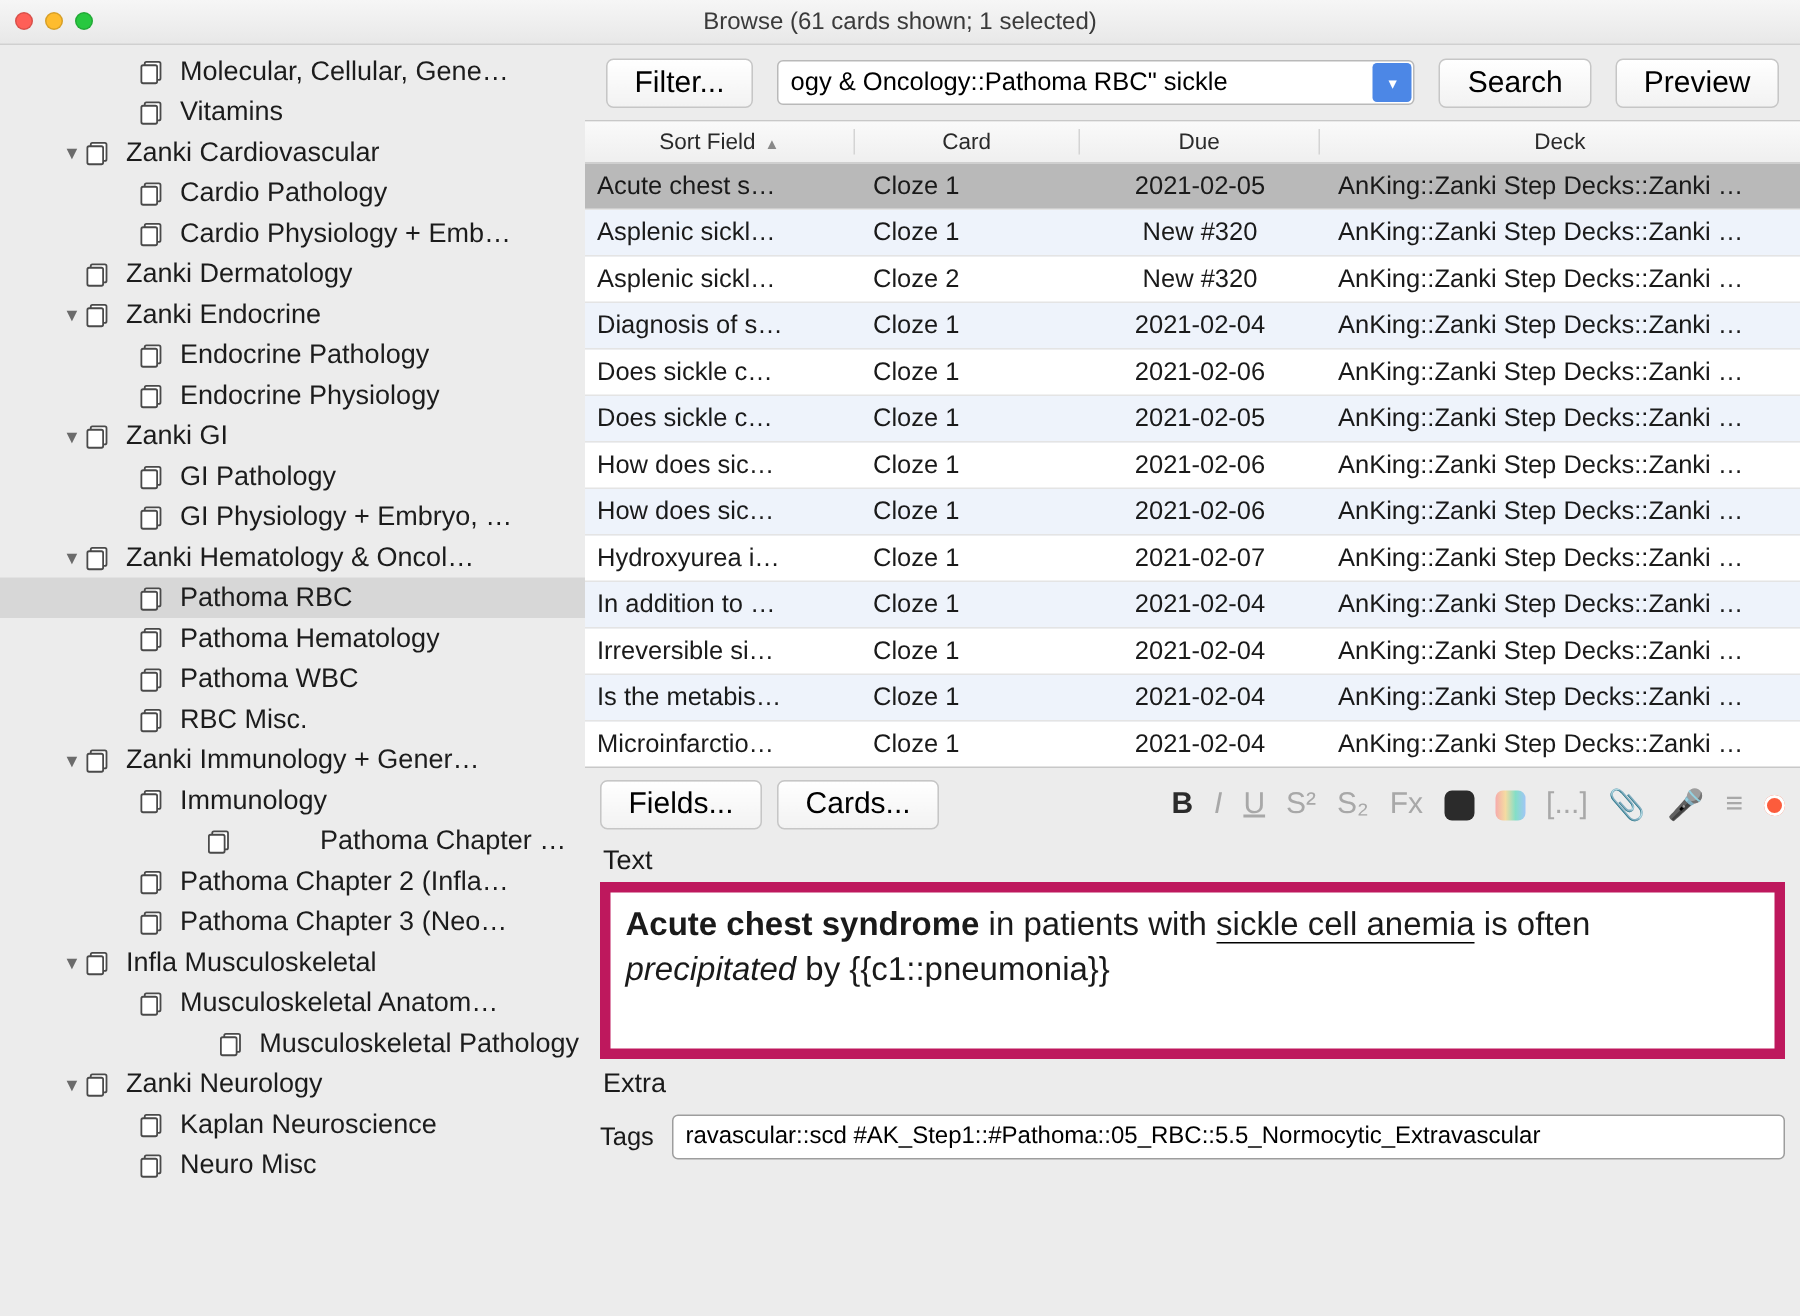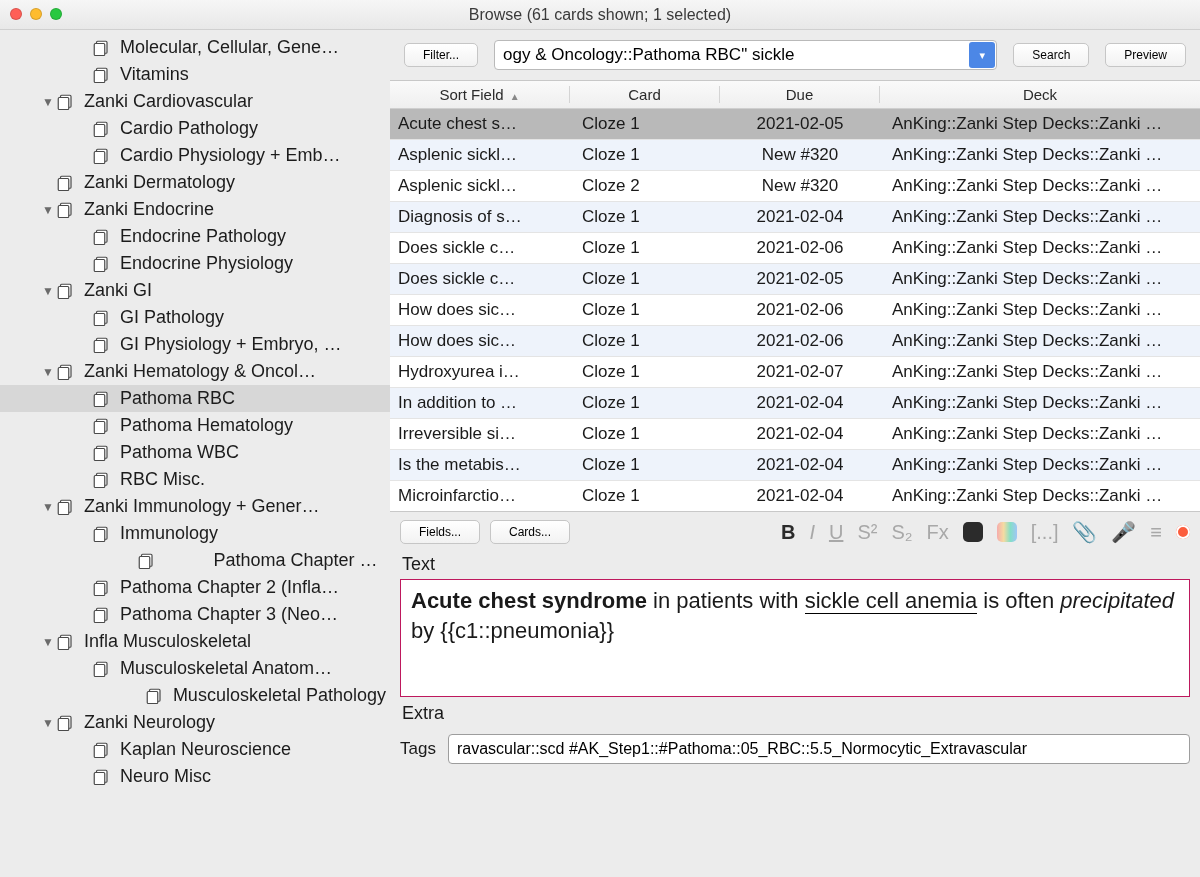--- a/index.html
+++ b/index.html
@@ -87,21 +87,21 @@
   .toolbar {
     height: 50px;
     display: flex;
     align-items: center;
     gap: 16px;
     padding: 0 14px;
     background: #ececec;
   }
   button.mac {
     font: inherit;
-    font-size: 12px;
+    font-size: 20px;
     padding: 4px 18px;
     border-radius: 5px;
     border: 1px solid #c6c6c6;
     background: linear-gradient(#ffffff, #f2f2f2);
     cursor: pointer;
   }
   .search-wrap {
     position: relative;
     flex: 1;
     display: flex;
@@ -218,21 +218,21 @@
     display: flex;
     flex-direction: column;
     min-height: 0;
   }
   .field-label {
     font-size: 18px;
     margin: 6px 2px 4px 2px;
   }
   .field-box {
     background: #fff;
-    border: 1px solid #be185d;
+    border: 7px solid #be185d;
     padding: 6px 10px;
     font-size: 22px;
     line-height: 1.35;
     min-height: 118px;
   }
   .field-box .bold { font-weight: 700; }
   .field-box .ital { font-style: italic; }
   .field-box .uline { border-bottom: 1px solid #000; }
   .tags-row {
     display: flex;

